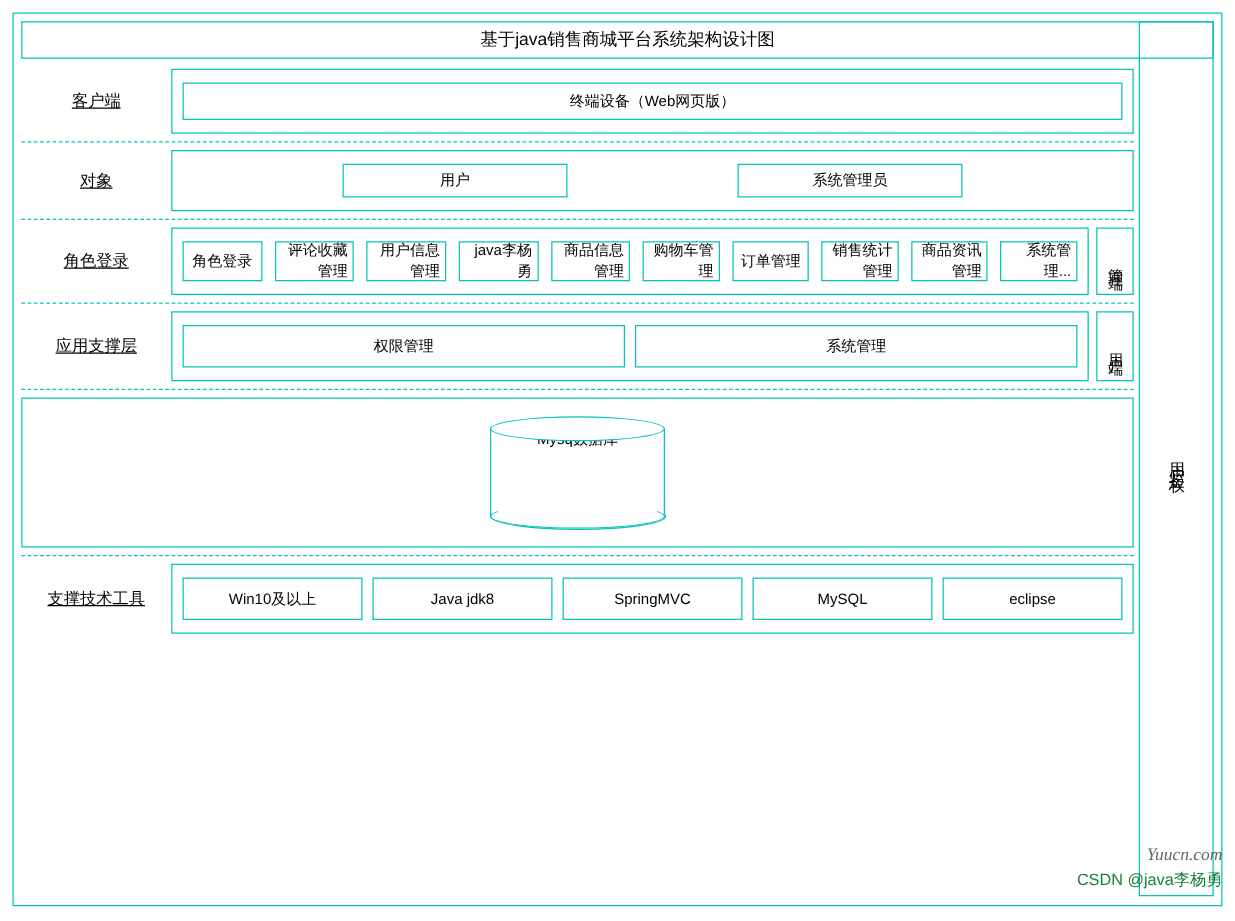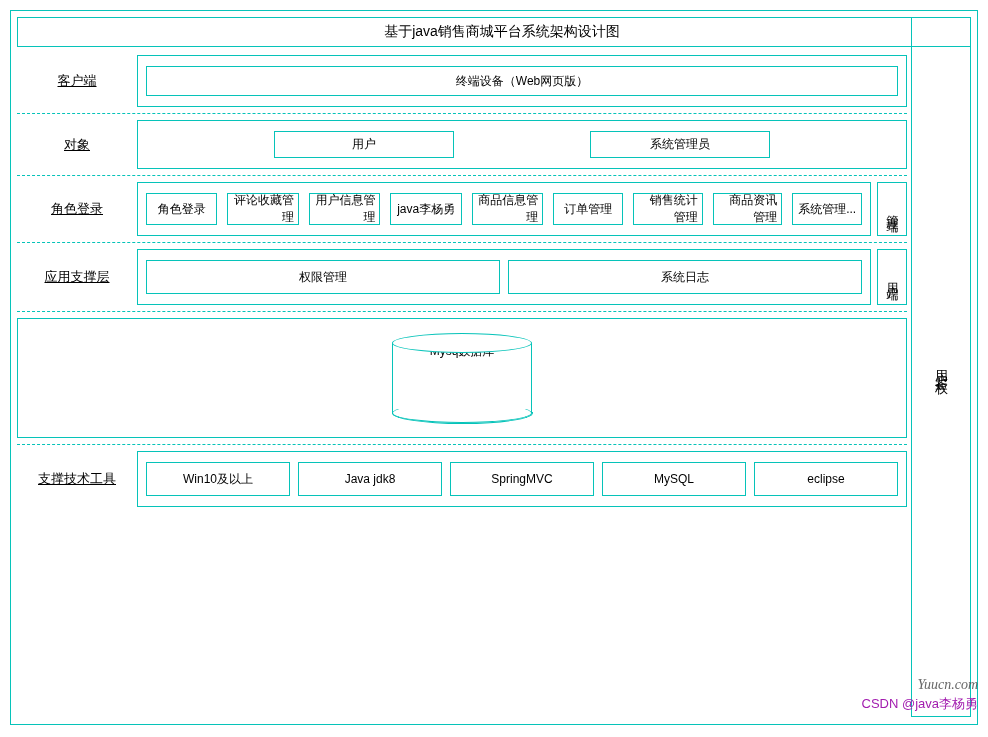--- a/index.html
+++ b/index.html
@@ -168,21 +168,21 @@
     color: #404040;
     font-family: Georgia, serif;
     font-style: italic;
     font-size: 14px;
     opacity: 0.8;
   }
   .watermark2 {
     position: absolute;
     right: 10px;
     bottom: 24px;
-    color: #a21caf;
+    color: #15803d;
     font-size: 13px;
   }
   .row-db .row-content { height: 120px; justify-content: center; }
   .row-support .row-content .box,
   .row-tools .row-content .box { height: 34px; }
   .row-client .row-content .box { height: 30px; }
   .row-obj .row-content { justify-content: space-evenly; }
 </style>
 </head>
 <body>
@@ -225,39 +225,40 @@
       <div class="row-content" style="flex-direction:column;">
         <div class="svc-grid">
           <div class="svc-row">
             <div class="box">角色登录</div>
             <div class="box">评论收藏管理</div>
             <div class="box">用户信息管理</div>
             <div class="box">java李杨勇</div>
             <div class="box">商品信息管理</div>
           </div>
           <div class="svc-row">
+            <div class="box">购物车管理</div>
             <div class="box">订单管理</div>
             <div class="box">销售统计管理</div>
             <div class="box">商品资讯管理</div>
             <div class="box">系统管理...</div>
           </div>
         </div>
       </div>
       <div class="side-tags">
         <div class="side-tag">管理端</div>
       </div>
     </div>
 
     <div class="divider"></div>
 
     <div class="row row-support">
       <div class="row-label">应用支撑层</div>
       <div class="row-content">
         <div class="box">权限管理</div>
-        <div class="box">系统日志</div>
+        <div class="box">系统管理</div>
       </div>
       <div class="side-tags">
         <div class="side-tag">用户端</div>
       </div>
     </div>
 
     <div class="divider"></div>
 
     <div class="row row-db">
       <div class="row-content">

